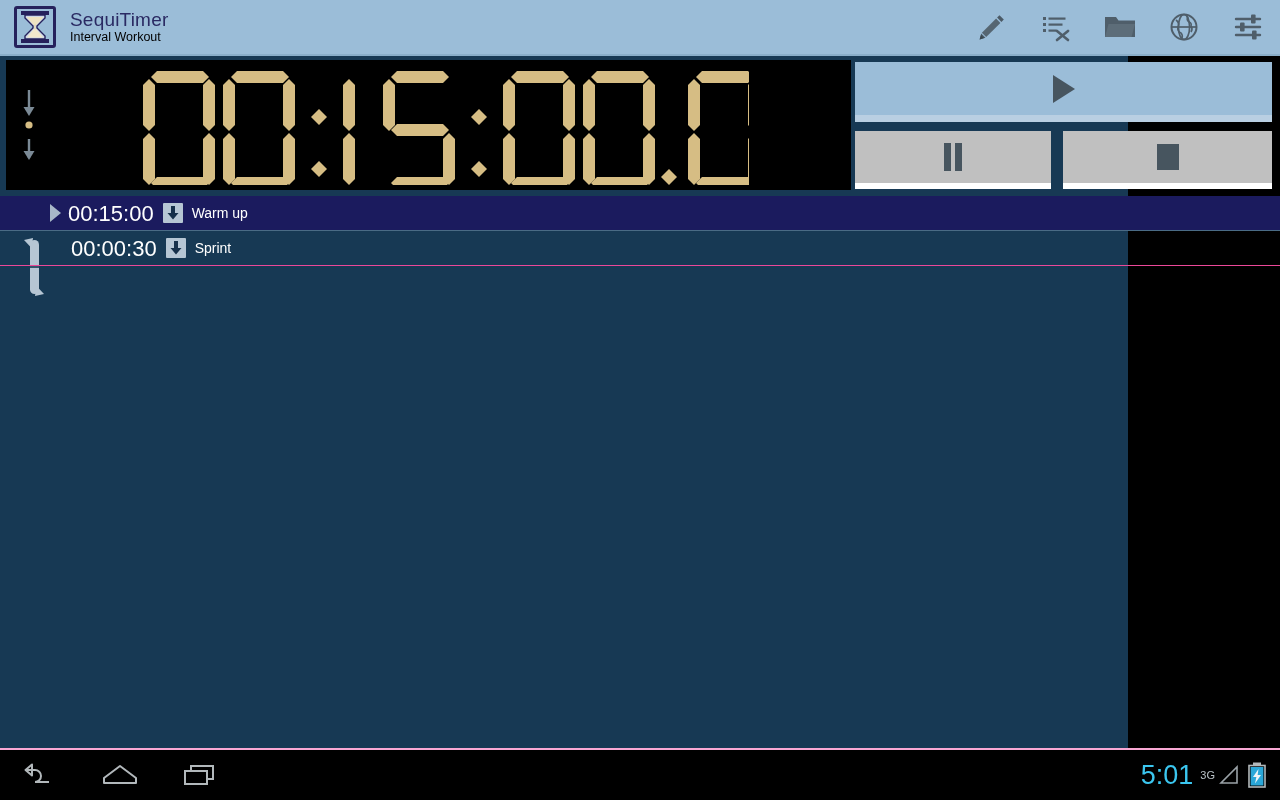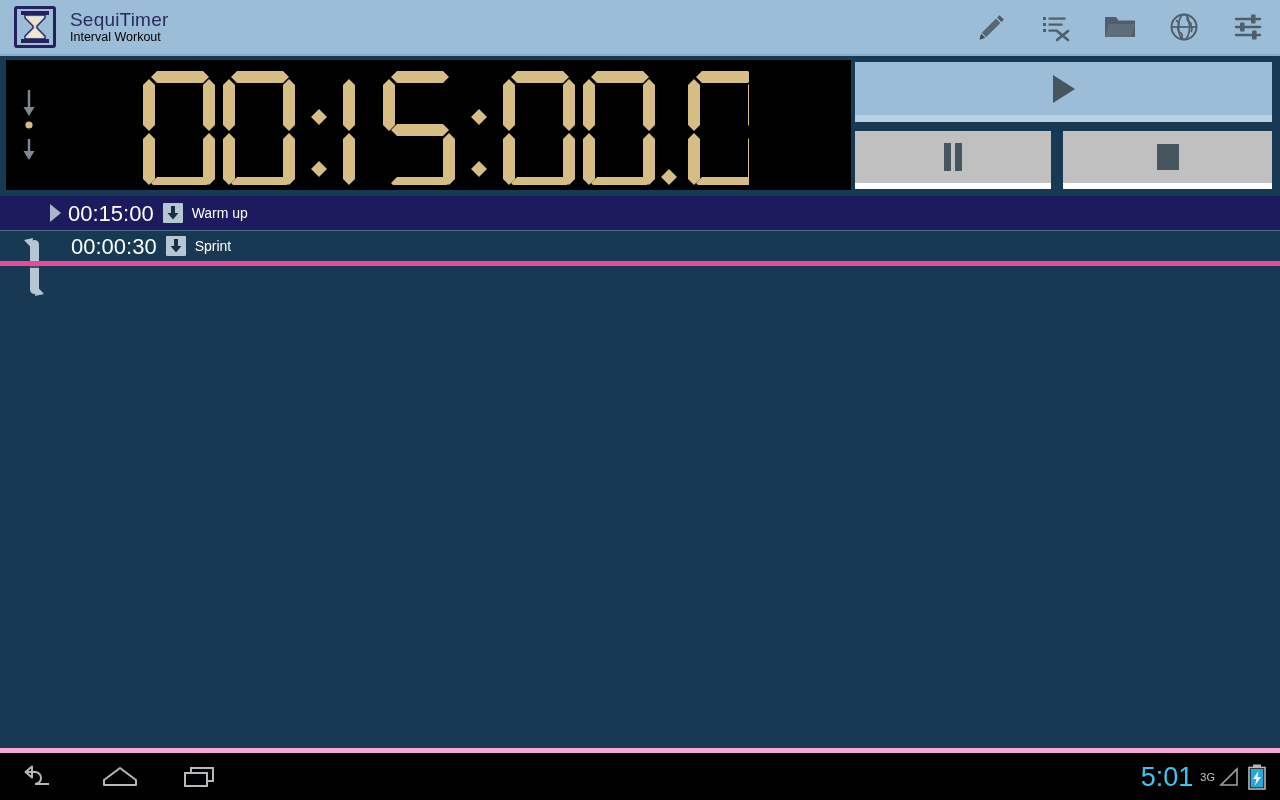--- a/index.html
+++ b/index.html
@@ -5,21 +5,21 @@
 <style>
   * { margin:0; padding:0; box-sizing:border-box; }
   html, body {
     width:1280px; height:800px;
     background:#000;
     font-family:"Liberation Sans", sans-serif;
     overflow:hidden;
   }
   #app {
     position:relative;
-    width:1280px; height:800px;
+    width:1128px; height:800px;
     background:#173954;
   }
 
   
   .header {
     position:absolute; left:0; top:0;
     width:1280px; height:56px;
     background:#9bbdd8;
     display:flex; align-items:center;
     border-bottom:2px solid #8aaec9;
@@ -94,21 +94,21 @@
 
   
   .step-list {
     position:absolute; left:0; top:196px;
     width:1280px; height:550px;
   }
   .step-row {
     position:relative;
     width:1280px; height:35px;
     display:flex; align-items:center;
-    border-bottom:5px solid #ec4899;
+    border-bottom:1px solid #ec4899;
     cursor:pointer;
   }
   .step-row.selected {
     background:#1b1b5e;
     border-bottom:1px solid #4a6b85;
     padding-left:48px;
   }
   .row-marker {
     width:20px; height:35px; flex:none;
     display:flex; align-items:center; justify-content:flex-start;
@@ -139,21 +139,21 @@
     position:absolute; left:23px; top:38px;
     width:22px; height:66px;
     pointer-events:none;
   }
 
   
   .navbar {
     position:absolute; left:0; bottom:0;
     width:1280px; height:52px;
     background:#000;
-    border-top:5px solid #f9a8d4;
+    border-top:2px solid #f9a8d4;
     display:flex; align-items:center;
   }
   .nav-btn {
     width:80px; height:52px;
     display:flex; align-items:center; justify-content:center;
     cursor:pointer;
   }
   .sysinfo {
     margin-left:auto; display:flex; align-items:center;
     padding-right:14px; gap:7px;

